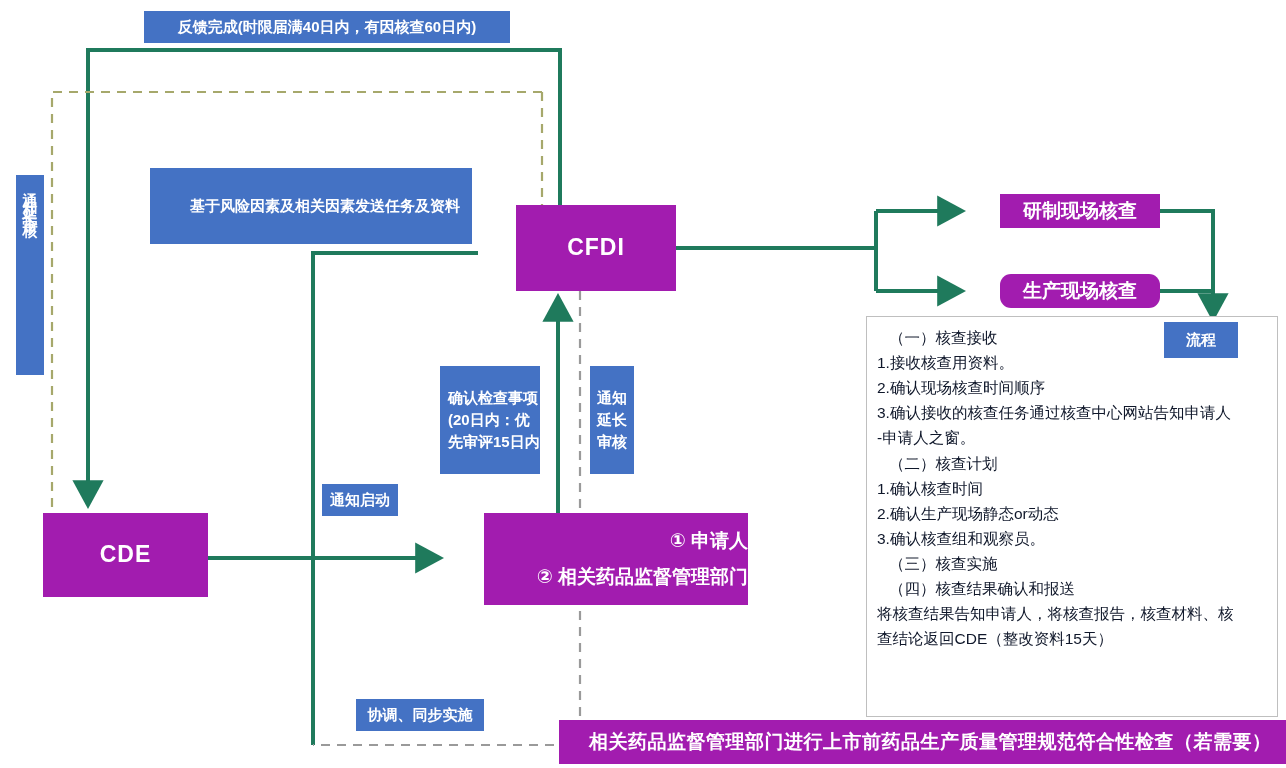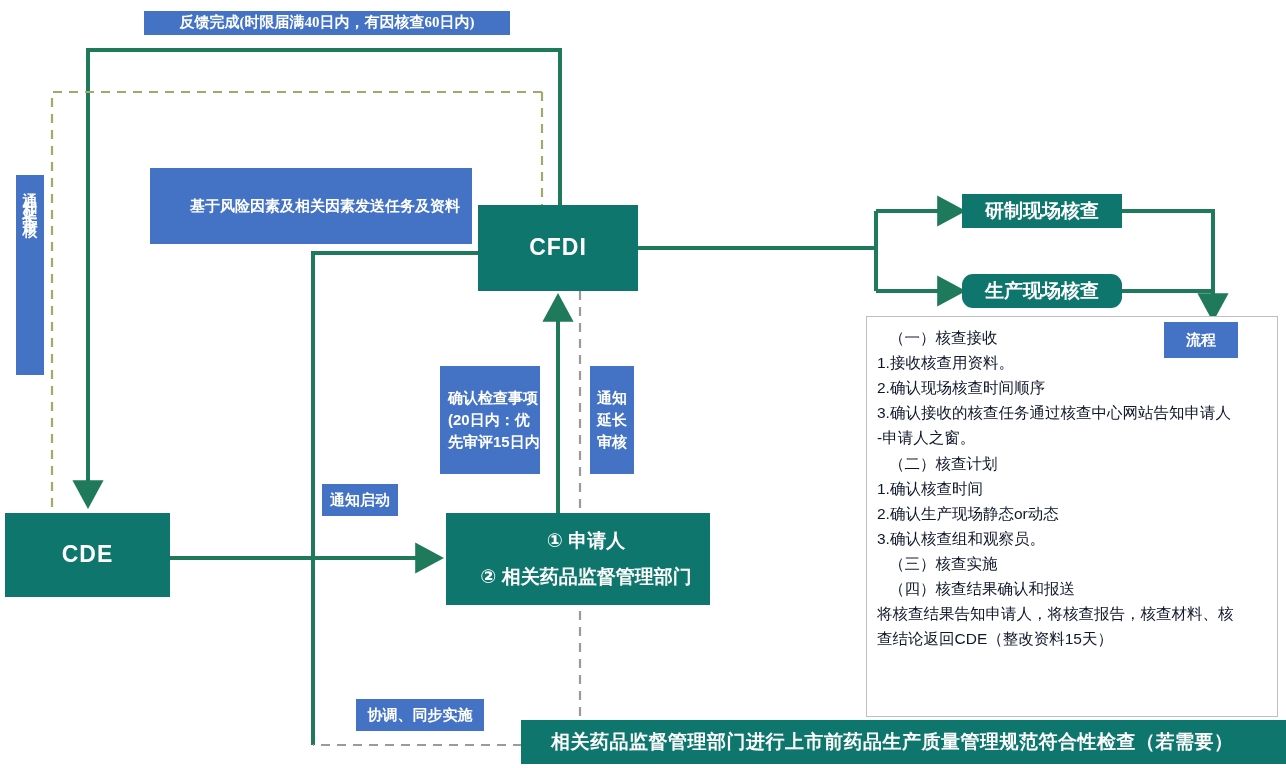--- a/index.html
+++ b/index.html
@@ -22,36 +22,36 @@
     position:absolute;
     box-sizing:border-box;
     display:flex;
     align-items:center;
     justify-content:center;
     color:#ffffff;
     font-weight:bold;
     line-height:1.45;
   }
   .blue{ background:#4472C4; }
-  .orange{ background:#0f766e; }
+  .orange{ background:#a21caf;margin-left:38px; }
   .lbl{ font-size:15px; padding:4px 10px; white-space:nowrap; }
   .lbl.multi{ flex-direction:column; align-items:flex-start; justify-content:center; }
   .vert{
     writing-mode:vertical-rl;
     text-orientation:upright;
     letter-spacing:6px;
     font-size:15px;
     justify-content:flex-start;
     padding-top:6px;
   }
   .bigbox{ font-size:23px; letter-spacing:1px; }
   .stagebox{ font-size:19px; padding:0 14px; }
   .actorbox{
     flex-direction:column;
-    align-items:center;
+    align-items:flex-end;
     justify-content:center;
     font-size:19px;
     padding-left:16px;
     line-height:1.9;
   }
   .banner{
     font-size:19px;
     justify-content:flex-start;
     padding-left:30px;
     letter-spacing:0.5px;
@@ -112,21 +112,21 @@
       <path d="M542,92 L52,92 L52,557"></path>
       <path d="M542,92 L542,205"></path>
     </g>
 
     <g stroke="#9A9A9A" stroke-width="2.2" fill="none" stroke-dasharray="9,7">
       <path d="M580,291 L580,745 L313,745"></path>
       <path d="M580,745 L700,745"></path>
     </g>
   </svg>
 
-  <div class="node blue lbl" style="left:144px;top:11px;width:366px;height:24px;font-family:Liberation Serif, serif;">反馈完成(时限届满40日内，有因核查60日内)</div>
+  <div class="node blue lbl" style="left:144px;top:11px;width:366px;height:32px;">反馈完成(时限届满40日内，有因核查60日内)</div>
 
   <div class="node blue vert" style="left:16px;top:175px;width:28px;height:200px;">通知延长审核</div>
 
   <div class="node blue lbl multi" style="left:150px;top:168px;width:322px;height:76px;padding:6px 12px;align-items:flex-end;">
     <span>基于风险因素及相关因素发送任务及资料</span>
   </div>
 
 
   <div class="node blue lbl multi" style="left:440px;top:366px;width:100px;height:108px;padding:6px 8px;">
     <span>确认检查事项</span>

